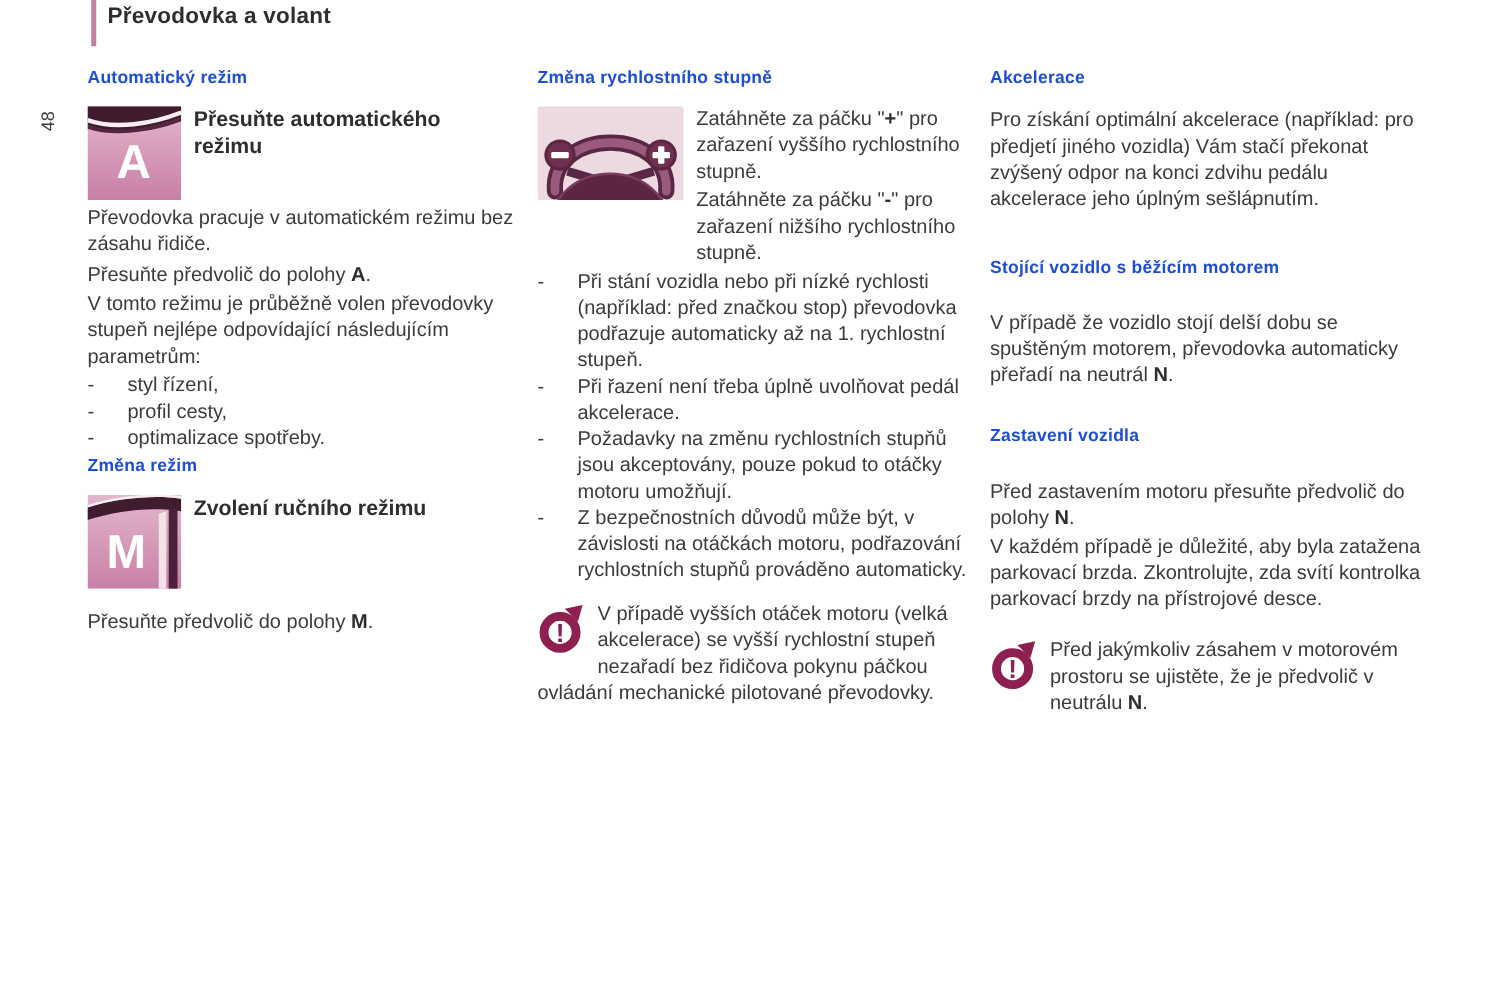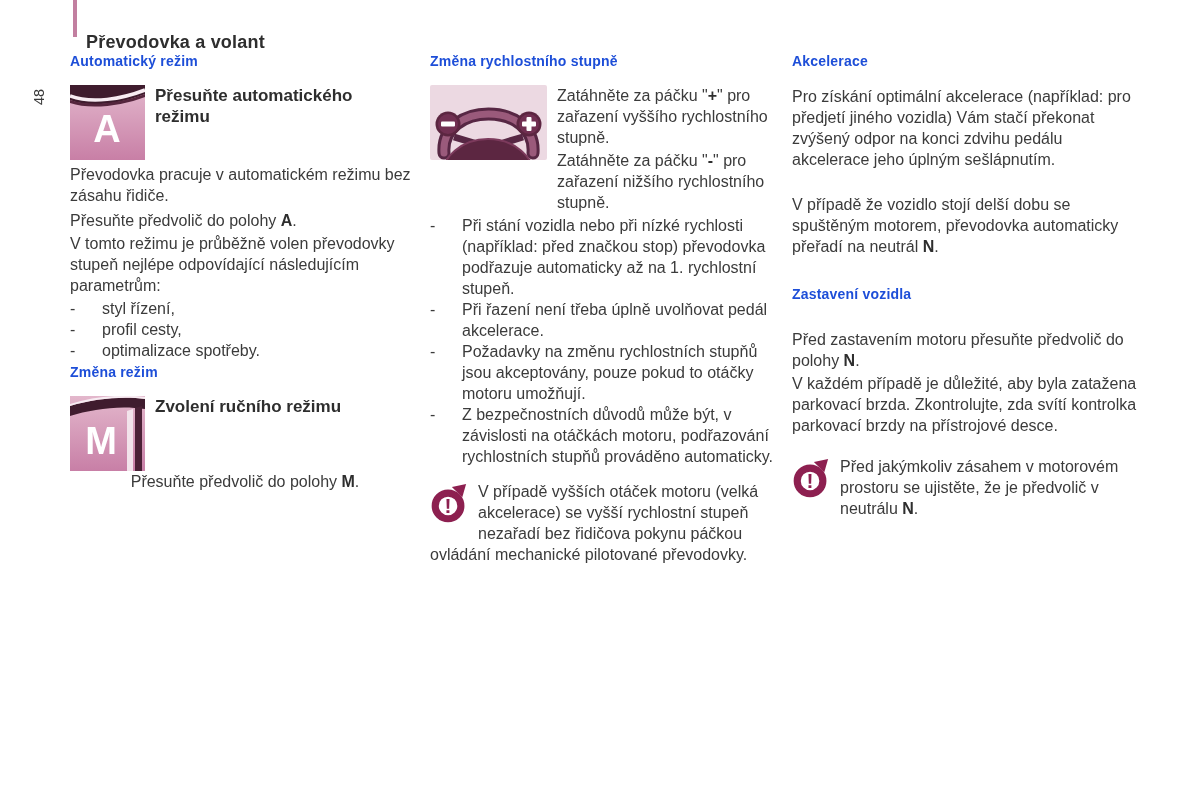--- a/index.html
+++ b/index.html
@@ -10,35 +10,35 @@
   }
   .page-number{
     position:absolute;left:24px;top:82px;width:30px;
     transform:rotate(-90deg);transform-origin:center;
     font-size:14.5px;color:#3b3b3b;
   }
   .accent-bar{
     position:absolute;left:73px;top:0;width:4px;height:37px;background:#c27fa0;
   }
   .page-title{
-    position:absolute;left:86px;top:32px;
+    position:absolute;left:86px;top:2px;
     font-size:18px;font-weight:bold;color:#2e2e2e;letter-spacing:.2px;
   }
   .col{position:absolute;top:50px;width:350px;font-size:16px;line-height:21px;}
   .col-left{left:70px;}
   .col-mid{left:430px;}
   .col-right{left:792px;}
   h2.sec{
     font-size:14px;line-height:22px;font-weight:bold;color:#1d4ed8;
     margin:0 0 0 0;letter-spacing:.2px;
   }
   .subhead{font-size:17px;line-height:21px;font-weight:bold;color:#2e2e2e;max-width:225px;}
   p{margin:0;}
   .mt2{margin-top:2px;}.mt4{margin-top:4px;}.mt8{margin-top:24px;}
-  .mt12{margin-top:0;text-align:center;}.mt14{margin-top:14px;}.mt28{margin-top:28px;}
+  .mt12{margin-top:16px;}.mt14{margin-top:14px;}.mt28{margin-top:28px;}
   .media-row{display:flex;align-items:flex-start;margin-top:13px;}
   .media-row .tile{flex:0 0 auto;}
   .media-row .beside{padding-left:10px;}
   ul.dash{list-style:none;margin:2px 0 0 0;padding:0;}
   ul.dash li{display:flex;}
   ul.dash li .dash-mark{flex:0 0 32px;}
   ul.dash li .dash-text{flex:1;}
   .note{margin-top:12px;}
   .note-float .w-icon{float:left;margin:2px 10px 2px 0;}
   .note-flex{display:flex;align-items:flex-start;}
@@ -175,20 +175,21 @@
       </svg>
     </span>
     <span>V případě vyšších otáček motoru (velká akcelerace) se vyšší rychlostní stupeň nezařadí bez řidičova pokynu páčkou ovládání mechanické pilotované převodovky.</span>
   </div>
 </div>
 
 <div class="col col-right">
   <h2 class="sec">Akcelerace</h2>
   <p class="mt14">Pro získání optimální akcelerace (například: pro předjetí jiného vozidla) Vám stačí překonat zvýšený odpor na konci zdvihu pedálu akcelerace jeho úplným sešlápnutím.</p>
 
+  <h2 class="sec mt28" style="margin-top:32px;">Stojící vozidlo s běžícím motorem</h2>
   <p class="mt8"><span>V případě že vozidlo stojí delší dobu se spuštěným motorem, převodovka automaticky přeřadí na neutrál </span><b>N</b><span>.</span></p>
 
   <h2 class="sec" style="margin-top:26px;">Zastavení vozidla</h2>
   <p class="mt8"><span>Před zastavením motoru přesuňte předvolič do polohy </span><b>N</b><span>.</span></p>
   <p class="mt2">V každém případě je důležité, aby byla zatažena parkovací brzda. Zkontrolujte, zda svítí kontrolka parkovací brzdy na přístrojové desce.</p>
 
   <div class="note note-flex" style="margin-top:20px;">
     <span class="w-icon">
       <svg width="38" height="42" viewBox="0 0 40 44">
         <circle cx="19" cy="24" r="13.5" fill="none" stroke="#8d2050" stroke-width="7.5"></circle>

